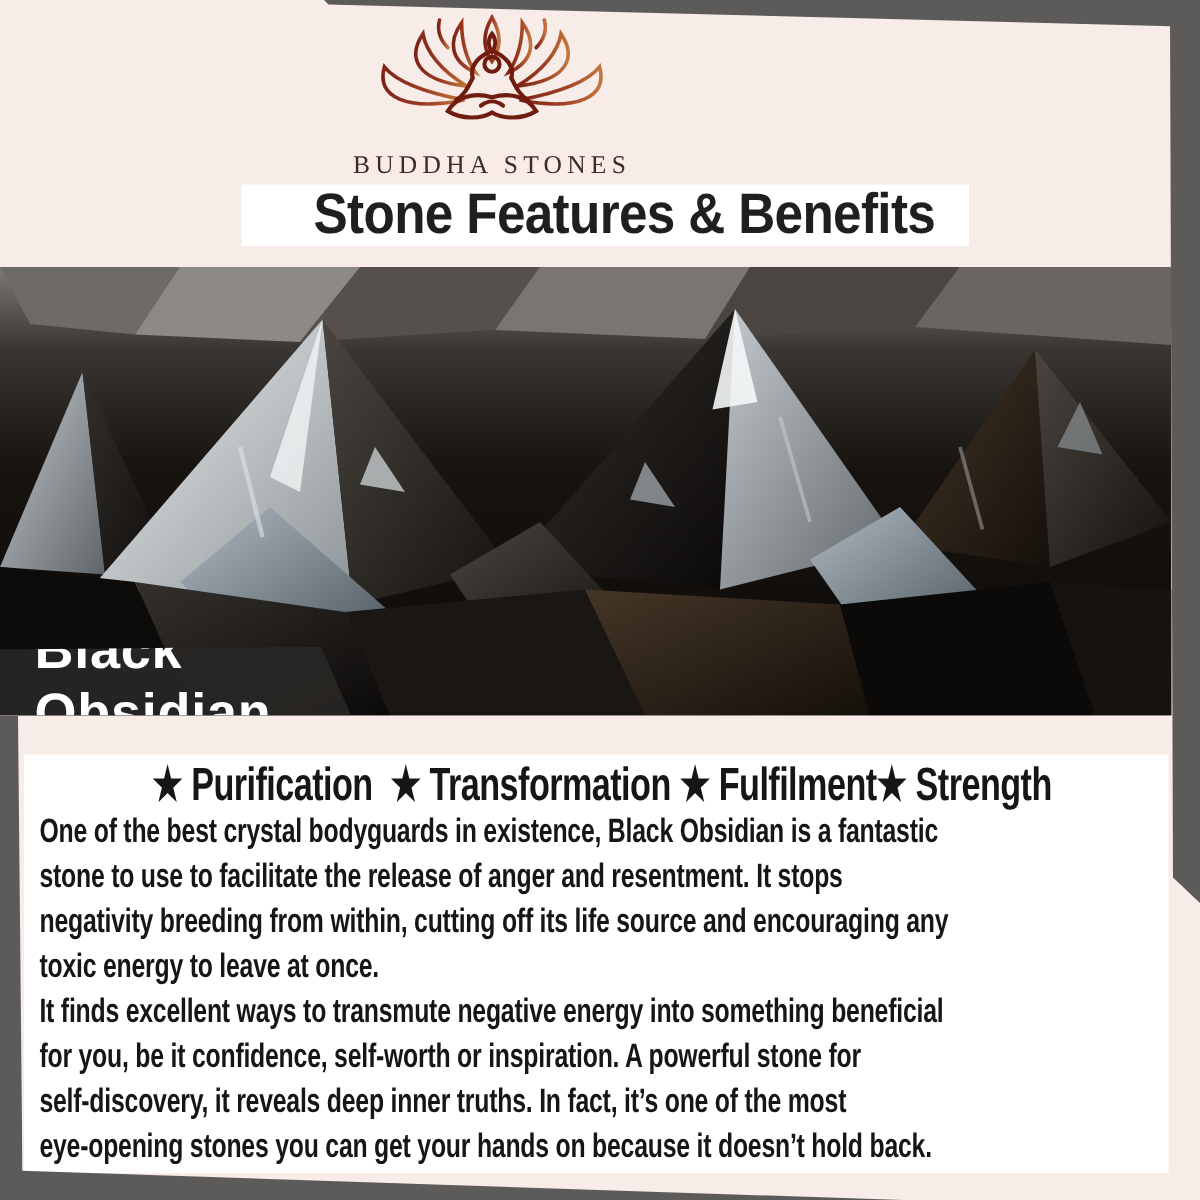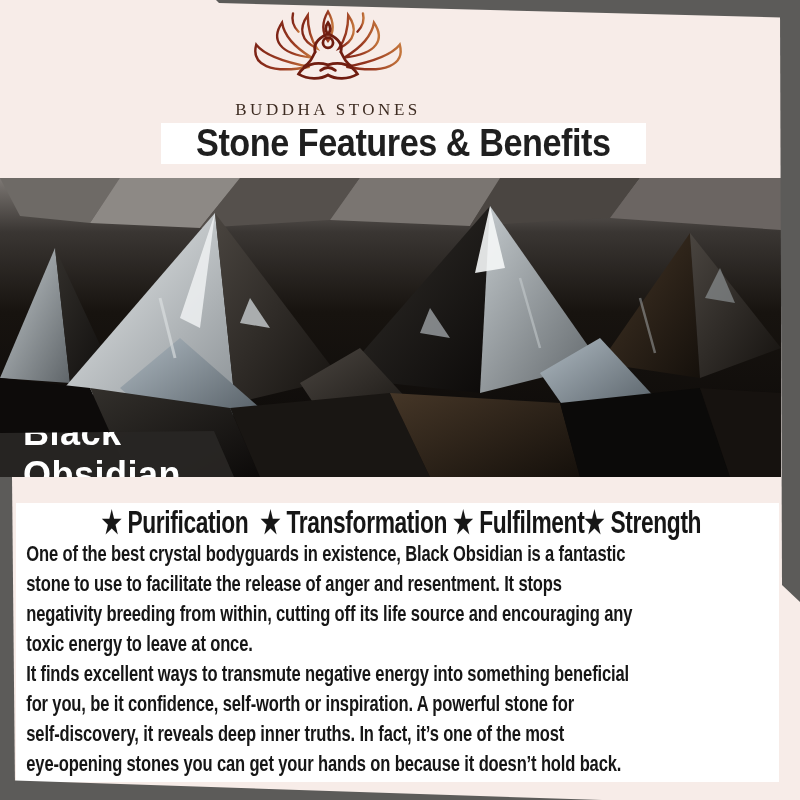--- a/index.html
+++ b/index.html
@@ -20,21 +20,21 @@
   
   #brand{position:absolute;left:0;top:6px;width:656px;text-align:center;}
   #brand svg{display:block;margin:0 auto;}
   #brand-name{
     margin-top:2px;font-family:"Liberation Serif",serif;font-size:17px;
     letter-spacing:3.5px;color:#3e2c22;font-weight:500;
   }
   
   #title-bar{
     position:absolute;left:161px;top:123px;width:485px;height:41px;
-    background:#ffffff;display:flex;align-items:center;justify-content:center;
+    background:#ffffff;display:flex;align-items:center;justify-content:flex-end;
   }
   #title-bar span{
     display:inline-block;white-space:nowrap;font-size:38px;font-weight:bold;
     color:#1f1f1f;letter-spacing:-0.5px;transform:scaleX(.9);
   }
   
   #photo{position:absolute;left:0;top:178px;width:781px;height:299px;}
   
   #label-band{
     position:absolute;left:0;top:431px;width:240px;height:46px;

